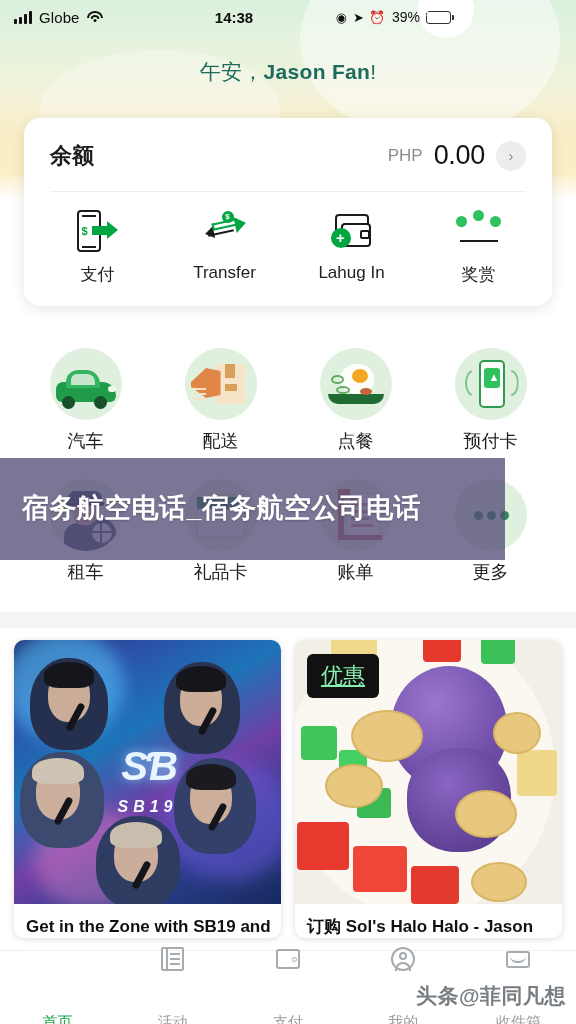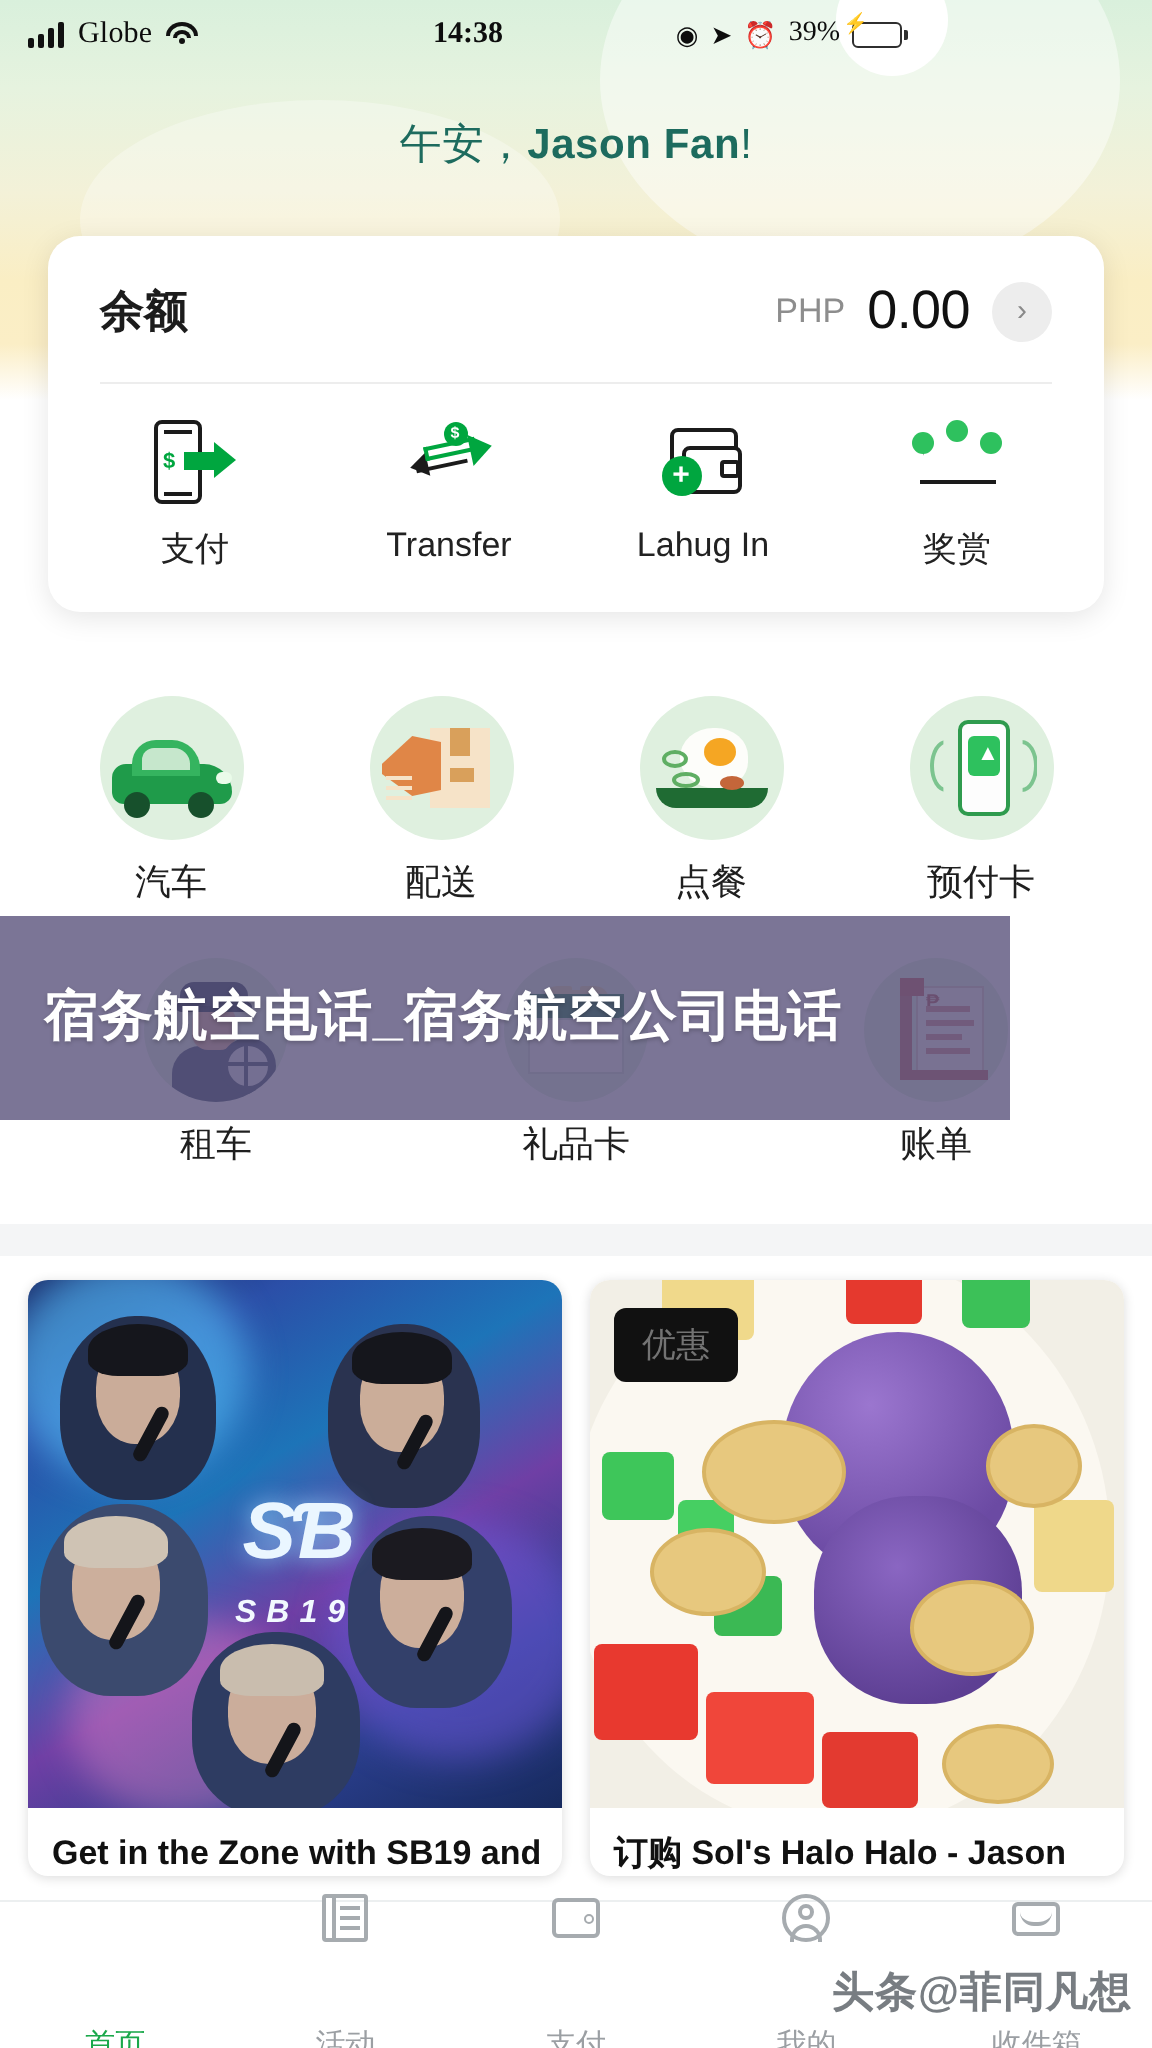--- a/index.html
+++ b/index.html
@@ -25,21 +25,21 @@
   .blob-b{ left:40px; top:50px; width:240px; height:120px; background:rgba(255,255,255,.30); }
   .status-blob{
     position:absolute; left:418px; top:-18px; width:56px; height:56px;
     border-radius:50%; background:#ffffff; z-index:2;
   }
 
   
   .statusbar{
     position:absolute; left:0; top:0; width:468px; height:34px;
     display:flex; align-items:center; z-index:4;
-    padding:0 14px; color:#0d0d0d;font-family:Liberation Serif, serif;
+    padding:0 14px; color:#0d0d0d;
   }
   .sb-left{ display:flex; align-items:center; gap:7px; }
   .signal{ display:flex; align-items:flex-end; gap:2px; height:13px; }
   .signal i{ width:3px; background:#111; border-radius:1px; display:block; }
   .signal i:nth-child(1){ height:5px; }
   .signal i:nth-child(2){ height:7px; }
   .signal i:nth-child(3){ height:10px; }
   .signal i:nth-child(4){ height:13px; }
   .carrier{ font-size:15px; font-weight:400; letter-spacing:.1px; }
   .wifi{ position:relative; width:16px; height:12px; }
@@ -308,22 +308,22 @@
   .j-g2{ left:44px; top:110px; width:28px; height:26px; background:#46cf62; }
   .j-g3{ left:62px; top:148px; width:34px; height:30px; background:#3bb954; }
   .j-r1{ left:2px; top:182px; width:52px; height:48px; background:#e8392f; }
   .j-r2{ left:58px; top:206px; width:54px; height:46px; background:#f0463a; }
   .j-r3{ left:116px; top:226px; width:48px; height:38px; background:#e33a30; }
   .j-y1{ left:36px; top:-4px; width:46px; height:34px; background:#f0d98b; }
   .j-r4{ left:128px; top:-6px; width:38px; height:28px; background:#e5392e; }
   .j-g4{ left:186px; top:-4px; width:34px; height:28px; background:#3cc158; }
   .j-y2{ left:222px; top:110px; width:40px; height:46px; background:#efd88a; }
   .badge{
-    position:absolute; left:12px; top:14px; background:#111; color:#737373;
-    font-size:17px; padding:7px 14px; border-radius:6px; z-index:3;
+    position:absolute; left:12px; top:14px; background:#111; color:#86efac;
+    font-size:22px; padding:7px 14px; border-radius:6px; z-index:3;text-decoration:underline;
   }
 
   .promo-cap{ padding:12px 12px 0 12px; font-size:17px; font-weight:bold;
      color:#111; line-height:1.3; white-space:nowrap; overflow:hidden; }
 
   
   .bottomnav{
     position:absolute; left:0; bottom:0; width:576px; height:74px; z-index:8;
     background:#fff; border-top:1px solid #eceff0;
     display:flex; align-items:center;
@@ -536,20 +536,28 @@
           <span class="peso">₱</span>
         <span class="ln l1"></span>
           <span class="ln l2"></span>
           <span class="ln l3"></span>
           <span class="ln l4"></span>
         <span class="pole"></span>
           <span class="ptop"></span>
           <span class="base"></span>
       </div>
       <span class="svc-lbl">账单</span>
+    </div>
+    <div class="svc">
+      <div class="svc-circle sv-more">
+        <span class="dot m1"></span>
+          <span class="dot m2"></span>
+          <span class="dot m3"></span>
+      </div>
+      <span class="svc-lbl">更多</span>
     </div>
   </div>
 </div>
 
 <div class="overlay-banner">
   <div class="overlay-text">宿务航空电话_宿务航空公司电话</div>
 </div>
 
 <div class="sep"></div>
 

